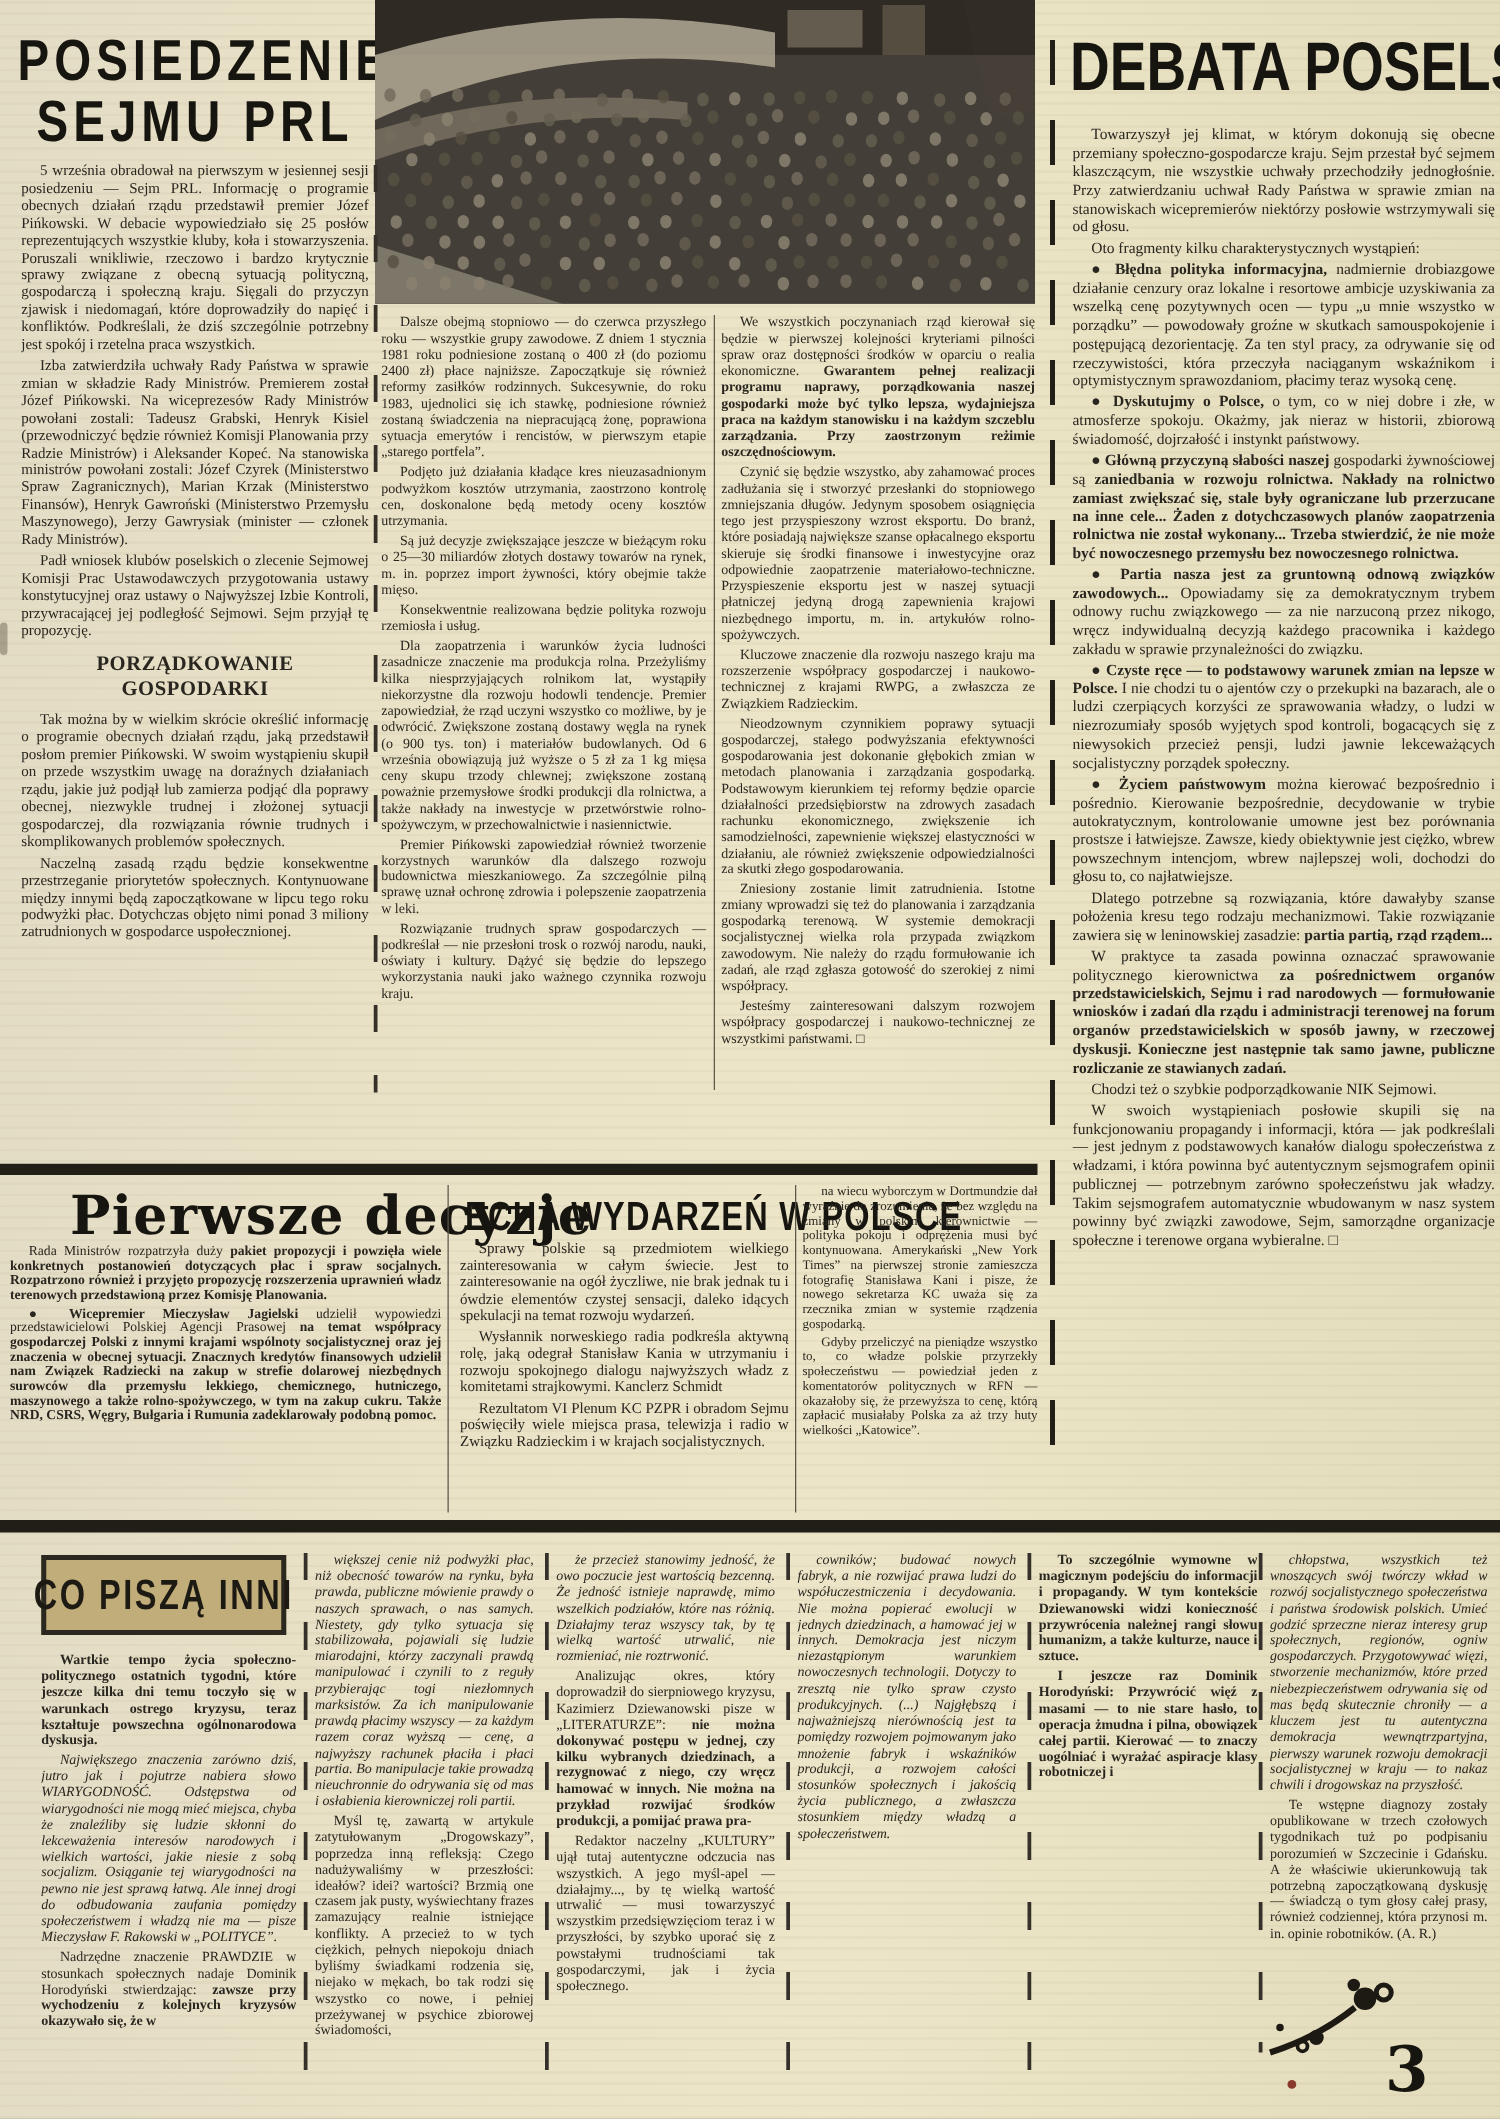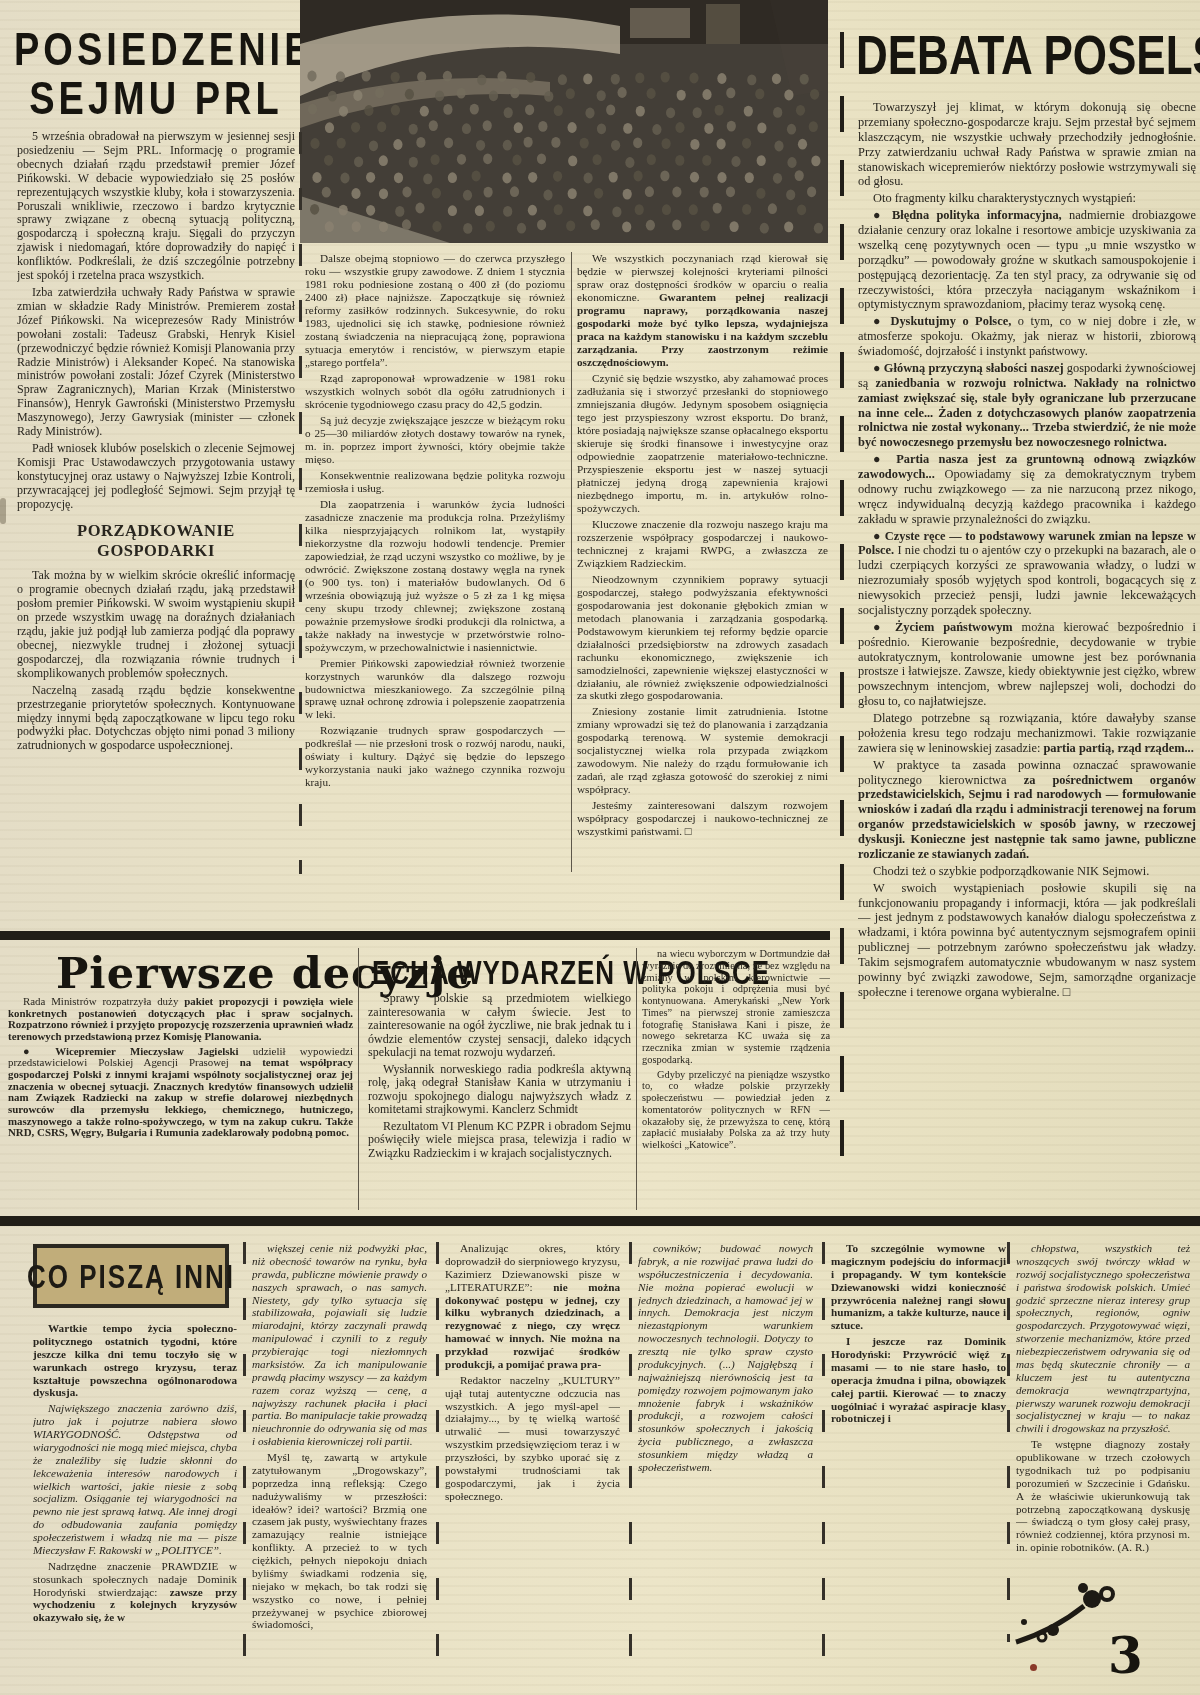--- a/index.html
+++ b/index.html
@@ -290,21 +290,21 @@
           <ellipse cx="464.3" cy="228.2" rx="4.6" ry="5.4" fill="#6b6557" opacity="0.85"></ellipse>
           <ellipse cx="488.7" cy="226.9" rx="4.6" ry="5.4" fill="#948c7a" opacity="0.85"></ellipse>
           <ellipse cx="518.4" cy="228.2" rx="4.6" ry="5.4" fill="#6b6557" opacity="0.85"></ellipse>
         </g>
       <rect x="0" y="0" width="528" height="243" fill="#2f2b22" opacity="0.10"></rect>
     </svg>
   </div>
 
   <div class="col c-sejm2">
       <p class="para"><span>Dalsze obejmą stopniowo — do czerwca przyszłego roku — wszystkie grupy zawodowe. Z dniem 1 stycznia 1981 roku podniesione zostaną o 400 zł (do poziomu 2400 zł) płace najniższe. Zapoczątkuje się również reformy zasiłków rodzinnych. Sukcesywnie, do roku 1983, ujednolici się ich stawkę, podniesione również zostaną świadczenia na niepracującą żonę, poprawiona sytuacja emerytów i rencistów, w pierwszym etapie „starego portfela”.</span></p>
-      <p class="para"><span>Rząd zaproponował wprowadzenie w 1981 roku wszystkich wolnych sobót dla ogółu zatrudnionych i skrócenie tygodniowego czasu pracy do 42,5 godzin.</span></p>
+      <p class="para"><span>Podjęto już działania kładące kres nieuzasadnionym podwyżkom kosztów utrzymania, zaostrzono kontrolę cen, doskonalone będą metody oceny kosztów utrzymania.</span></p>
       <p class="para"><span>Są już decyzje zwiększające jeszcze w bieżącym roku o 25—30 miliardów złotych dostawy towarów na rynek, m. in. poprzez import żywności, który obejmie także mięso.</span></p>
       <p class="para"><span>Konsekwentnie realizowana będzie polityka rozwoju rzemiosła i usług.</span></p>
       <p class="para"><span>Dla zaopatrzenia i warunków życia ludności zasadnicze znaczenie ma produkcja rolna. Przeżyliśmy kilka niesprzyjających rolnikom lat, wystąpiły niekorzystne dla rozwoju hodowli tendencje. Premier zapowiedział, że rząd uczyni wszystko co możliwe, by je odwrócić. Zwiększone zostaną dostawy węgla na rynek (o 900 tys. ton) i materiałów budowlanych. Od 6 września obowiązują już wyższe o 5 zł za 1 kg mięsa ceny skupu trzody chlewnej; zwiększone zostaną poważnie przemysłowe środki produkcji dla rolnictwa, a także nakłady na inwestycje w przetwórstwie rolno-spożywczym, w przechowalnictwie i nasiennictwie.</span></p>
       <p class="para"><span>Premier Pińkowski zapowiedział również tworzenie korzystnych warunków dla dalszego rozwoju budownictwa mieszkaniowego. Za szczególnie pilną sprawę uznał ochronę zdrowia i polepszenie zaopatrzenia w leki.</span></p>
       <p class="para"><span>Rozwiązanie trudnych spraw gospodarczych — podkreślał — nie przesłoni trosk o rozwój narodu, nauki, oświaty i kultury. Dążyć się będzie do lepszego wykorzystania nauki jako ważnego czynnika rozwoju kraju.</span></p>
     </div>
 
   <div class="col c-sejm3">
       <p class="para"><span>We wszystkich poczynaniach rząd kierował się będzie w pierwszej kolejności kryteriami pilności spraw oraz dostępności środków w oparciu o realia ekonomiczne. </span><span class="b">Gwarantem pełnej realizacji programu naprawy, porządkowania naszej gospodarki może być tylko lepsza, wydajniejsza praca na każdym stanowisku i na każdym szczeblu zarządzania. Przy zaostrzonym reżimie oszczędnościowym.</span></p>
       <p class="para"><span>Czynić się będzie wszystko, aby zahamować proces zadłużania się i stworzyć przesłanki do stopniowego zmniejszania długów. Jedynym sposobem osiągnięcia tego jest przyspieszony wzrost eksportu. Do branż, które posiadają największe szanse opłacalnego eksportu skieruje się środki finansowe i inwestycyjne oraz odpowiednie zaopatrzenie materiałowo-techniczne. Przyspieszenie eksportu jest w naszej sytuacji płatniczej jedyną drogą zapewnienia krajowi niezbędnego importu, m. in. artykułów rolno-spożywczych.</span></p>
@@ -365,20 +365,21 @@
   <div class="col bcol bcol1">
       <p class="para"><span class="b">Wartkie tempo życia społeczno-politycznego ostatnich tygodni, które jeszcze kilka dni temu toczyło się w warunkach ostrego kryzysu, teraz kształtuje powszechna ogólnonarodowa dyskusja.</span></p>
       <p class="para it"><span>Największego znaczenia zarówno dziś, jutro jak i pojutrze nabiera słowo WIARYGODNOŚĆ. Odstępstwa od wiarygodności nie mogą mieć miejsca, chyba że znaleźliby się ludzie skłonni do lekceważenia interesów narodowych i wielkich wartości, jakie niesie z sobą socjalizm. Osiąganie tej wiarygodności na pewno nie jest sprawą łatwą. Ale innej drogi do odbudowania zaufania pomiędzy społeczeństwem i władzą nie ma — pisze Mieczysław F. Rakowski w „POLITYCE”.</span></p>
       <p class="para"><span>Nadrzędne znaczenie PRAWDZIE w stosunkach społecznych nadaje Dominik Horodyński stwierdzając: </span><span class="b">zawsze przy wychodzeniu z kolejnych kryzysów okazywało się, że w</span></p>
     </div>
   <div class="col bcol bcol2">
       <p class="para it"><span>większej cenie niż podwyżki płac, niż obecność towarów na rynku, była prawda, publiczne mówienie prawdy o naszych sprawach, o nas samych. Niestety, gdy tylko sytuacja się stabilizowała, pojawiali się ludzie miarodajni, którzy zaczynali prawdą manipulować i czynili to z reguły przybierając togi niezłomnych marksistów. Za ich manipulowanie prawdą płacimy wszyscy — za każdym razem coraz wyższą — cenę, a najwyższy rachunek płaciła i płaci partia. Bo manipulacje takie prowadzą nieuchronnie do odrywania się od mas i osłabienia kierowniczej roli partii.</span></p>
       <p class="para"><span>Myśl tę, zawartą w artykule zatytułowanym „Drogowskazy”, poprzedza inną refleksją: Czego nadużywaliśmy w przeszłości: ideałów? idei? wartości? Brzmią one czasem jak pusty, wyświechtany frazes zamazujący realnie istniejące konflikty. A przecież to w tych ciężkich, pełnych niepokoju dniach byliśmy świadkami rodzenia się, niejako w mękach, bo tak rodzi się wszystko co nowe, i pełniej przeżywanej w psychice zbiorowej świadomości,</span></p>
     </div>
   <div class="col bcol bcol3">
+      <p class="para it"><span>że przecież stanowimy jedność, że owo poczucie jest wartością bezcenną. Że jedność istnieje naprawdę, mimo wszelkich podziałów, które nas różnią. Działajmy teraz wszyscy tak, by tę wielką wartość utrwalić, nie rozmieniać, nie roztrwonić.</span></p>
       <p class="para"><span>Analizując okres, który doprowadził do sierpniowego kryzysu, Kazimierz Dziewanowski pisze w „LITERATURZE”: </span><span class="b">nie można dokonywać postępu w jednej, czy kilku wybranych dziedzinach, a rezygnować z niego, czy wręcz hamować w innych. Nie można na przykład rozwijać środków produkcji, a pomijać prawa pra-</span></p>
       <p class="para"><span>Redaktor naczelny „KULTURY” ujął tutaj autentyczne odczucia nas wszystkich. A jego myśl-apel — działajmy..., by tę wielką wartość utrwalić — musi towarzyszyć wszystkim przedsięwzięciom teraz i w przyszłości, by szybko uporać się z powstałymi trudnościami tak gospodarczymi, jak i życia społecznego.</span></p>
     </div>
   <div class="col bcol bcol4">
       <p class="para it"><span>cowników; budować nowych fabryk, a nie rozwijać prawa ludzi do współuczestniczenia i decydowania. Nie można popierać ewolucji w jednych dziedzinach, a hamować jej w innych. Demokracja jest niczym niezastąpionym warunkiem nowoczesnych technologii. Dotyczy to zresztą nie tylko spraw czysto produkcyjnych. (...) Najgłębszą i najważniejszą nierównością jest ta pomiędzy rozwojem pojmowanym jako mnożenie fabryk i wskaźników produkcji, a rozwojem całości stosunków społecznych i jakością życia publicznego, a zwłaszcza stosunkiem między władzą a społeczeństwem.</span></p>
     </div>
   <div class="col bcol bcol5">
       <p class="para"><span>To szczególnie wymowne w magicznym podejściu do informacji i propagandy. W tym kontekście Dziewanowski widzi konieczność przywrócenia należnej rangi słowu humanizm, a także kulturze, nauce i sztuce.</span></p>
       <p class="para"><span>I jeszcze raz Dominik Horodyński: Przywrócić więź z masami — to nie stare hasło, to operacja żmudna i pilna, obowiązek całej partii. Kierować — to znaczy uogólniać i wyrażać aspiracje klasy robotniczej i</span></p>
     </div>

